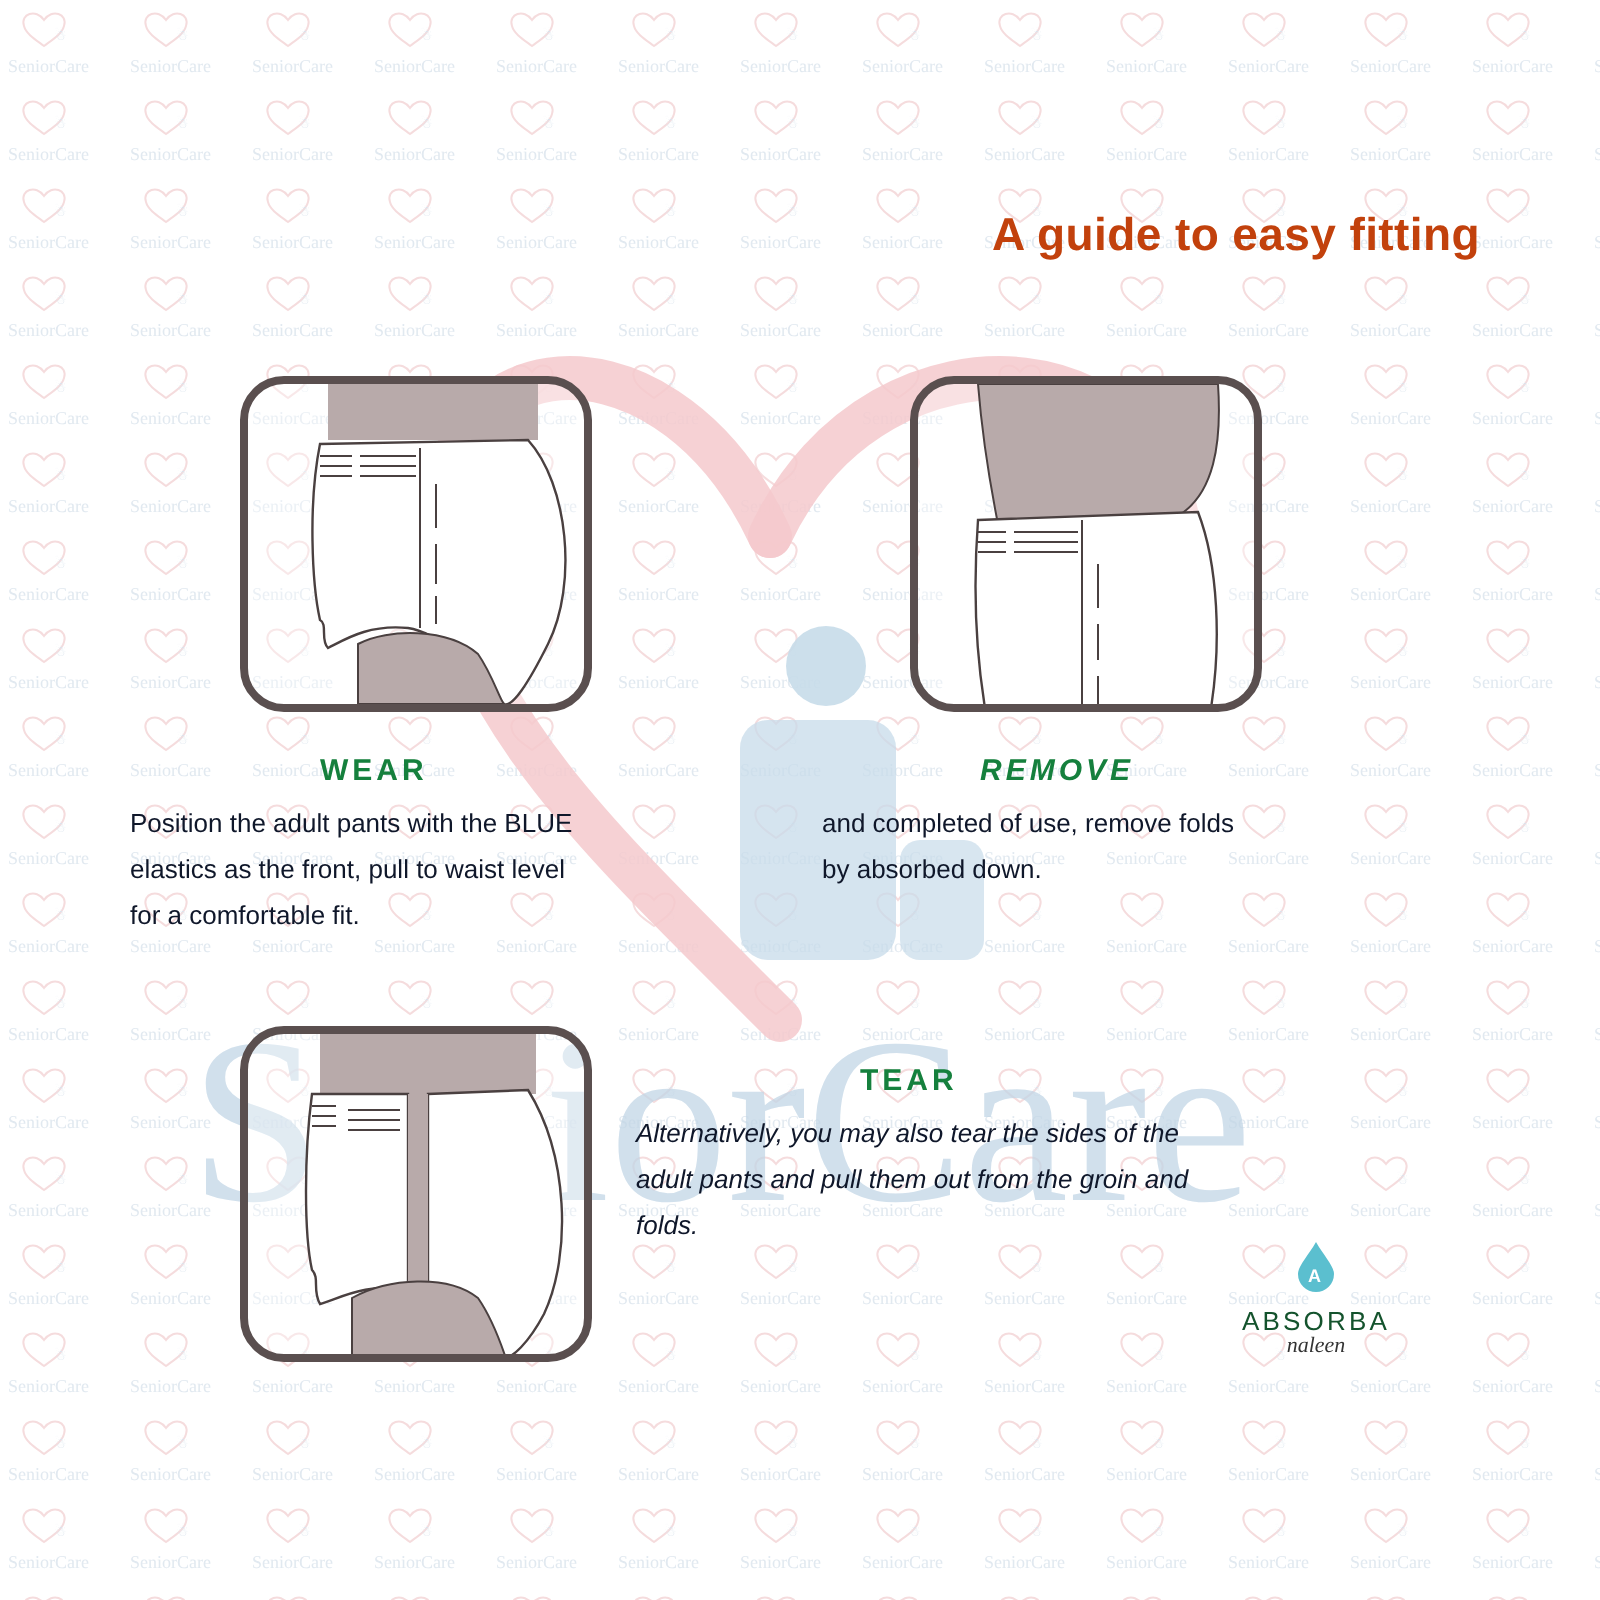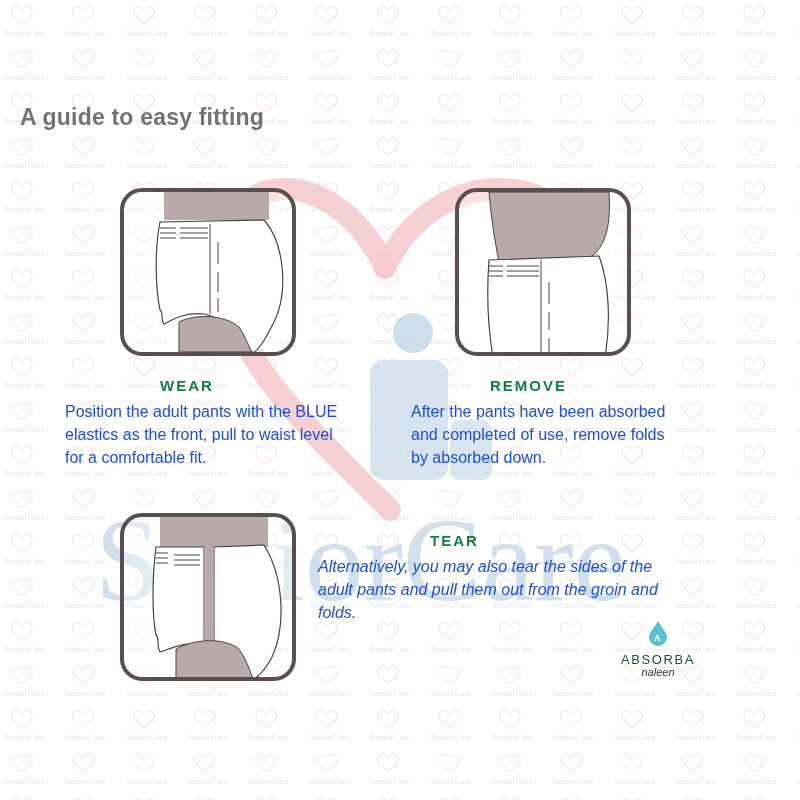--- a/index.html
+++ b/index.html
@@ -1,27 +1,27 @@
 <!DOCTYPE html>
 <html><head>
 <meta charset="utf-8">
 <style>
   html, body { margin:0; padding:0; }
   body { width:800px; height:800px; position:relative; overflow:hidden; background:#ffffff; font-family:"Liberation Sans", sans-serif; color:#1f1f1f; }
   .wm-pattern { position:absolute; inset:0; z-index:0; }
   .wm-big { position:absolute; inset:0; z-index:1; pointer-events:none; }
   .layer { position:absolute; z-index:2; }
-  .title { left:0; width:740px; top:104px; text-align:left; font-size:23px; font-weight:bold; letter-spacing:0.2px; color:#737373;margin-left:20px; }
+  .title { left:0; width:740px; top:104px; text-align:right; font-size:23px; font-weight:bold; letter-spacing:0.2px; color:#c2410c; }
   .panel { position:absolute; z-index:2; width:176px; height:168px; border:4px solid #5a4f4f; border-radius:22px; background:rgba(255,255,255,0.35); overflow:hidden; box-sizing:border-box; }
   .panel svg { position:absolute; left:0; top:0; }
   .heading { position:absolute; z-index:2; font-weight:bold; font-size:15px; letter-spacing:2px; text-align:left; color:#15803d; }
-  .body-text { position:absolute; z-index:2; font-size:16px; line-height:23px; color:#1d4ed8; }
+  .body-text { position:absolute; z-index:2; font-size:13px; line-height:23px; color:#0f172a; }
   .brand { position:absolute; z-index:2; left:610px; top:620px; width:96px; text-align:center; }
   .brand-name { font-size:13px; letter-spacing:1.6px; color:#14532d; margin-top:2px; }
-  .brand-sub { font-family:Liberation Sans, sans-serif; font-style:italic; font-size:11px; color:#333; margin-top:-1px; }
+  .brand-sub { font-family:Liberation Serif, serif; font-style:italic; font-size:11px; color:#333; margin-top:-1px; }
 </style>
 </head>
 <body>
 
 <svg class="wm-pattern" width="800" height="800">
   <defs>
     <pattern id="wm" x="0" y="0" width="61" height="44" patternUnits="userSpaceOnUse">
       <path d="M22 10 c-4-6 -12-3 -10 3 c1 4 6 7 10 10 c4-3 9-6 10-10 c2-6 -6-9 -10-3z" fill="none" stroke="#f3d3d5" stroke-width="1"></path>
       <text x="27" y="20" font-size="7" fill="#d0dde8" font-family="Liberation Serif, serif">☃</text>
       <text x="4" y="36" font-size="9" fill="#d9e3ec" font-family="Liberation Serif, serif">SeniorCare</text>
@@ -95,23 +95,22 @@
   </svg>
 </div>
 
 <div class="heading" style="left:160px; top:377px; width:100px;">WEAR</div>
 <div class="body-text" style="left:65px; top:400px; width:340px;">
   <div>Position the adult pants with the BLUE</div>
   <div>elastics as the front, pull to waist level</div>
   <div>for a comfortable fit.</div>
 </div>
 
-<div class="heading" style="left:490px; top:377px; width:110px;">REMOVE</div>
+<div class="heading" style="left:490px; top:377px; width:110px;font-style:italic;">REMOVE</div>
 <div class="body-text" style="left:411px; top:400px; width:340px;">
-  <div>After the pants have been absorbed</div>
   <div>and completed of use, remove folds</div>
   <div>by absorbed down.</div>
 </div>
 
 <div class="heading" style="left:430px; top:532px; width:80px;">TEAR</div>
 <div class="body-text" style="left:318px; top:555px; width:420px;font-style:italic;">
   <div>Alternatively, you may also tear the sides of the</div>
   <div>adult pants and pull them out from the groin and</div>
   <div>folds.</div>
 </div>

